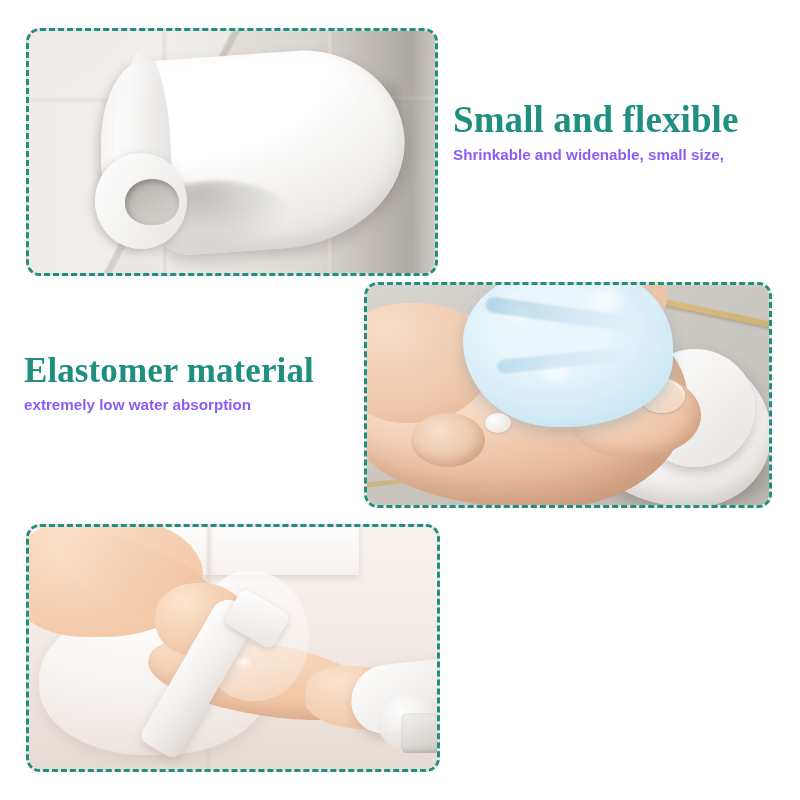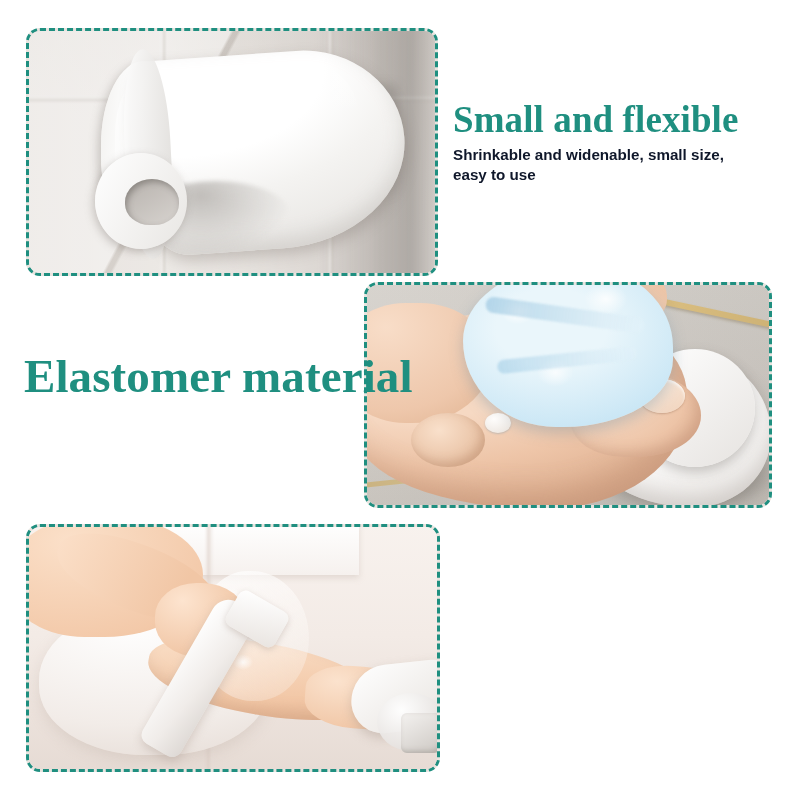--- a/index.html
+++ b/index.html
@@ -312,28 +312,28 @@
     color:#1f8f80;
     font-size:37px;
     line-height:1.06;
     letter-spacing:.1px;
     white-space:nowrap;
     margin:0 0 6px 0;
   }
   .body{
     font-family:"Liberation Sans",sans-serif;
     font-weight:bold;
-    color:#0f172a;
+    color:#8b5cf6;
     font-size:15.2px;
     line-height:1.30;
     margin:0;
   }
   #text-small-flexible{left:453px;top:100px;width:330px;}
   #text-elastomer{left:24px;top:352px;width:340px;}
-  #text-elastomer .heading{font-size:47px;}
+  #text-elastomer .heading{font-size:35px;}
   #text-feeling{left:443px;top:602px;width:350px;}
   #text-feeling .heading{font-size:36px;}
 </style>
 </head>
 <body>
 
 <div class="stage">
 
   <div class="photo" id="panel-shower-wall">
     <div class="inner">
@@ -348,21 +348,20 @@
       <div class="pedal-lip"></div>
       <div class="pedal-under"></div>
       <div class="suction-ring"></div>
       <div class="suction-hole"></div>
     </div>
   </div>
 
   <div class="txt" id="text-small-flexible">
     <h2 class="heading">Small and flexible</h2>
     <p class="body">Shrinkable and widenable, small size,</p>
-    <p class="body">easy to use</p>
   </div>
 
   <div class="photo" id="panel-foot-sponge">
     <div class="inner">
       <div class="floor-bg"></div>
       <div class="floor-speck"></div>
       <div class="floor-grout"></div>
       <div class="floor-grout2"></div>
       <div class="pedal2-shadow"></div>
       <div class="pedal2"></div>
@@ -377,20 +376,21 @@
       <div class="sponge">
         <div class="sponge-fold"></div>
         <div class="sponge-fold2"></div>
       </div>
       <div class="water-drop"></div>
     </div>
   </div>
 
   <div class="txt" id="text-elastomer">
     <h2 class="heading">Elastomer material</h2>
+    <p class="body">extremely low water absorption</p>
   </div>
 
   <div class="photo" id="panel-shaving-leg">
     <div class="inner">
       <div class="bath-bg"></div>
       <div class="bath-wallpanel"></div>
       <div class="bath-edge"></div>
       <div class="tub"></div>
       <div class="thigh"></div>
       <div class="shin"></div>

